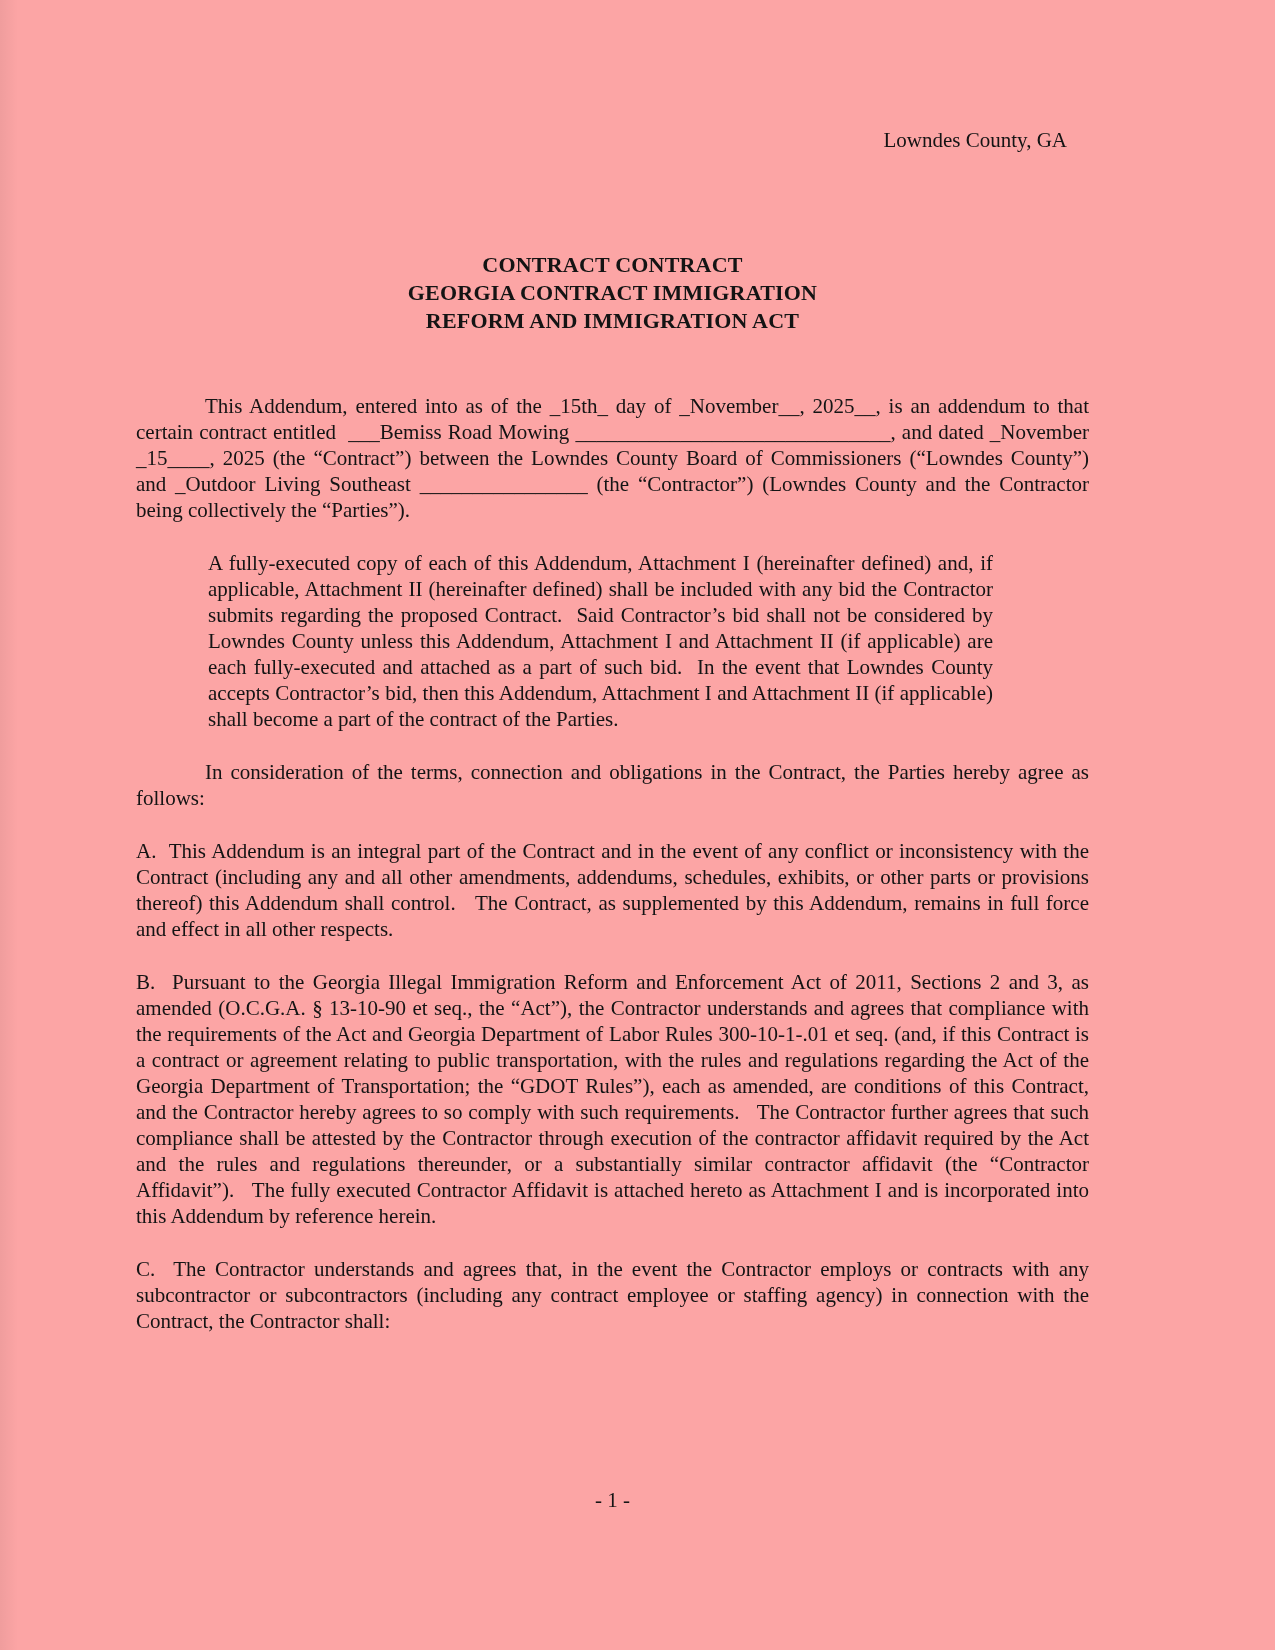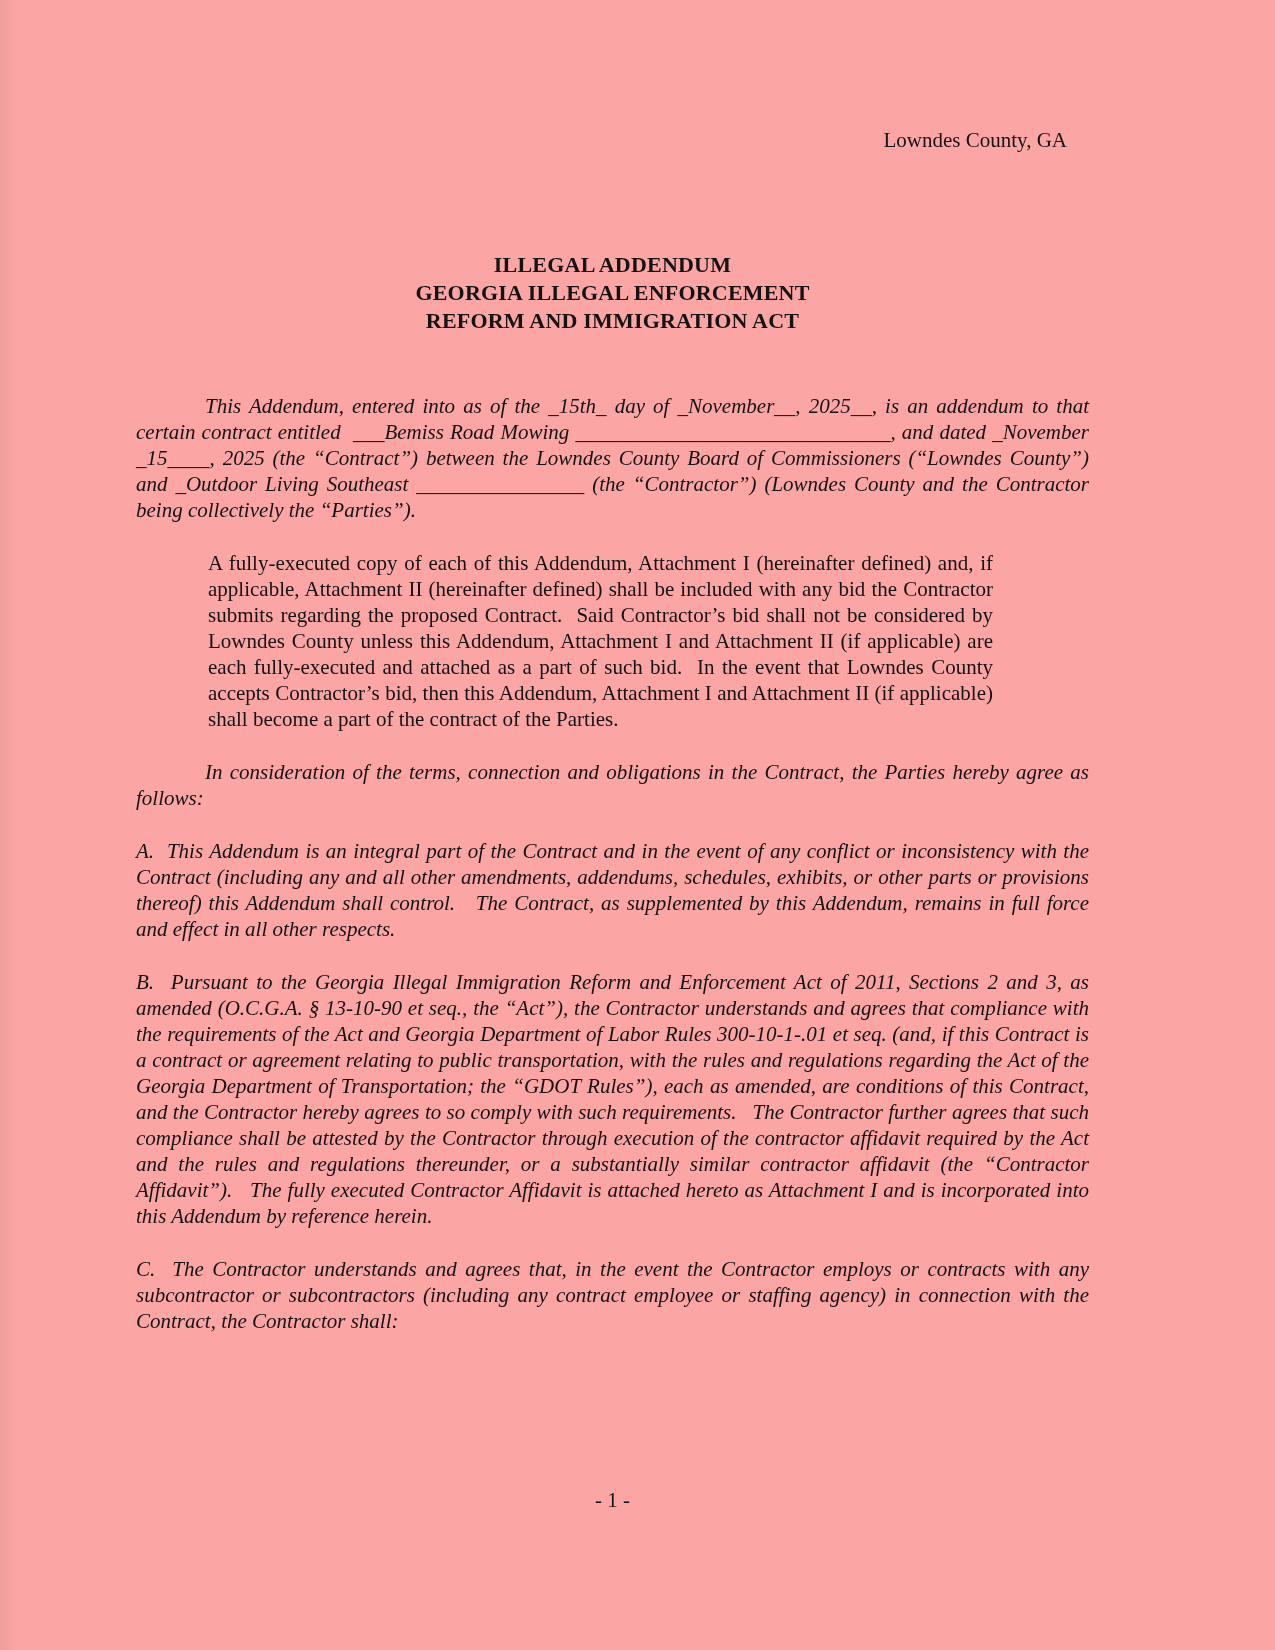--- a/index.html
+++ b/index.html
@@ -43,21 +43,20 @@
     text-align: center;
     font-weight: bold;
     font-size: 22px;
     line-height: 28px;
     letter-spacing: 0.2px;
   }
   p.body-par {
     margin: 27px 0 0 0;
     text-align: justify;
     white-space: pre-wrap;
-    font-style: italic;
   }
   p.indent-first { text-indent: 69px; }
   p.bid-block {
     margin-left: 72px;
     margin-right: 96px;
     margin-top: 27px;
     text-align: justify;
     white-space: pre-wrap;
   }
   .page-number {
@@ -73,22 +72,22 @@
 
 <div class="page">
   <div class="content">
 
     <div class="hdr-block">
       <div>Lowndes County, GA</div>
     </div>
 
 
     <div class="doc-title">
-      <div>ILLEGAL ADDENDUM</div>
-      <div>GEORGIA ILLEGAL ENFORCEMENT</div>
+      <div>CONTRACT CONTRACT</div>
+      <div>GEORGIA CONTRACT IMMIGRATION</div>
       <div>REFORM AND IMMIGRATION ACT</div>
     </div>
 
     <p class="body-par indent-first" style="margin-top:58px">This Addendum, entered into as of the _15th_ day of _November__, 2025__, is an addendum to that certain contract entitled  ___Bemiss Road Mowing ______________________________, and dated _November _15____, 2025 (the “Contract”) between the Lowndes County Board of Commissioners (“Lowndes County”) and _Outdoor Living Southeast ________________ (the “Contractor”) (Lowndes County and the Contractor being collectively the “Parties”).</p>
 
     <p class="bid-block">A fully-executed copy of each of this Addendum, Attachment I (hereinafter defined) and, if applicable, Attachment II (hereinafter defined) shall be included with any bid the Contractor submits regarding the proposed Contract.  Said Contractor’s bid shall not be considered by Lowndes County unless this Addendum, Attachment I and Attachment II (if applicable) are each fully-executed and attached as a part of such bid.  In the event that Lowndes County accepts Contractor’s bid, then this Addendum, Attachment I and Attachment II (if applicable) shall become a part of the contract of the Parties.</p>
 
     <p class="body-par indent-first">In consideration of the terms, connection and obligations in the Contract, the Parties hereby agree as follows:</p>
 
     <p class="body-par">A.  This Addendum is an integral part of the Contract and in the event of any conflict or inconsistency with the Contract (including any and all other amendments, addendums, schedules, exhibits, or other parts or provisions thereof) this Addendum shall control.   The Contract, as supplemented by this Addendum, remains in full force and effect in all other respects.</p>

